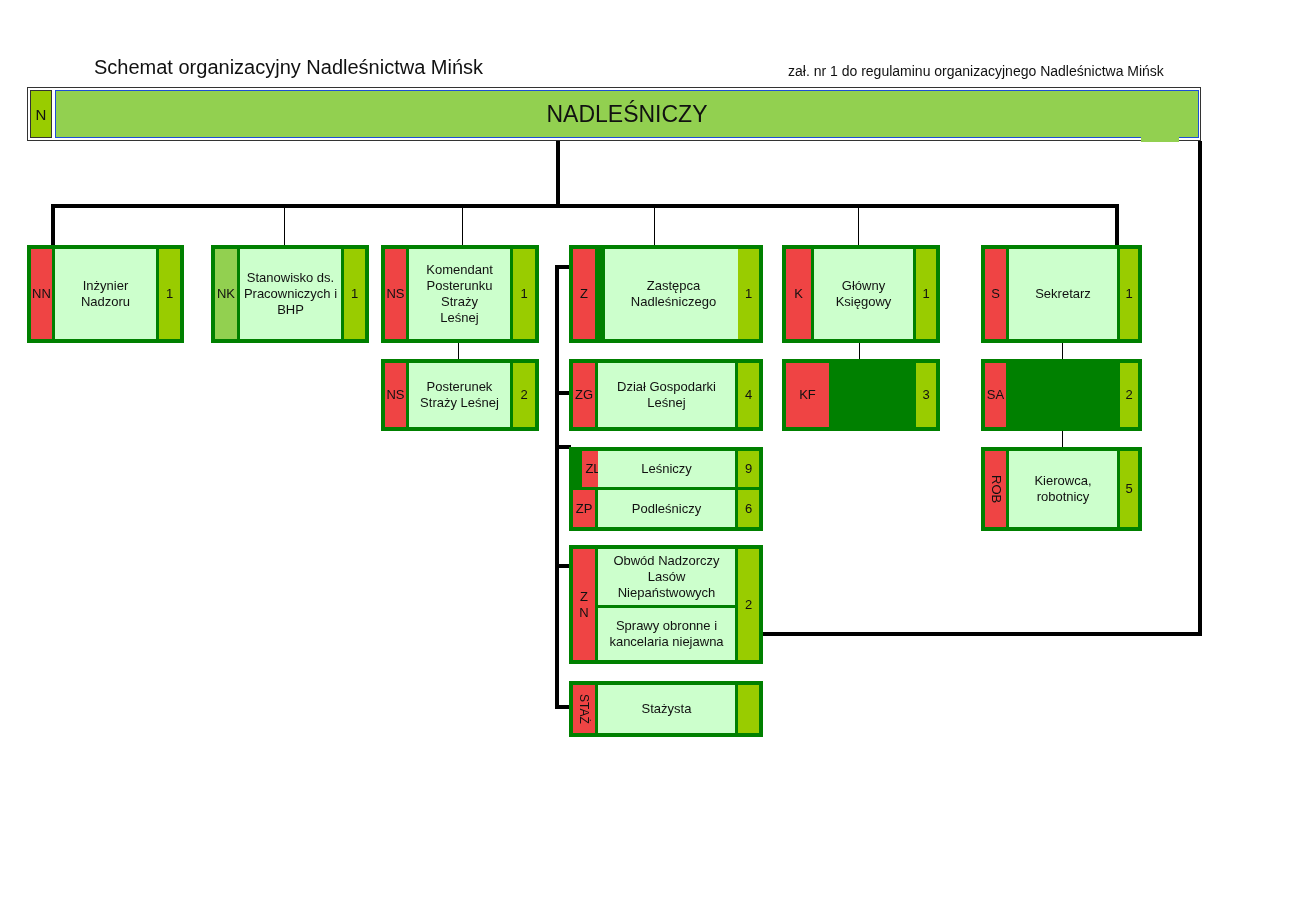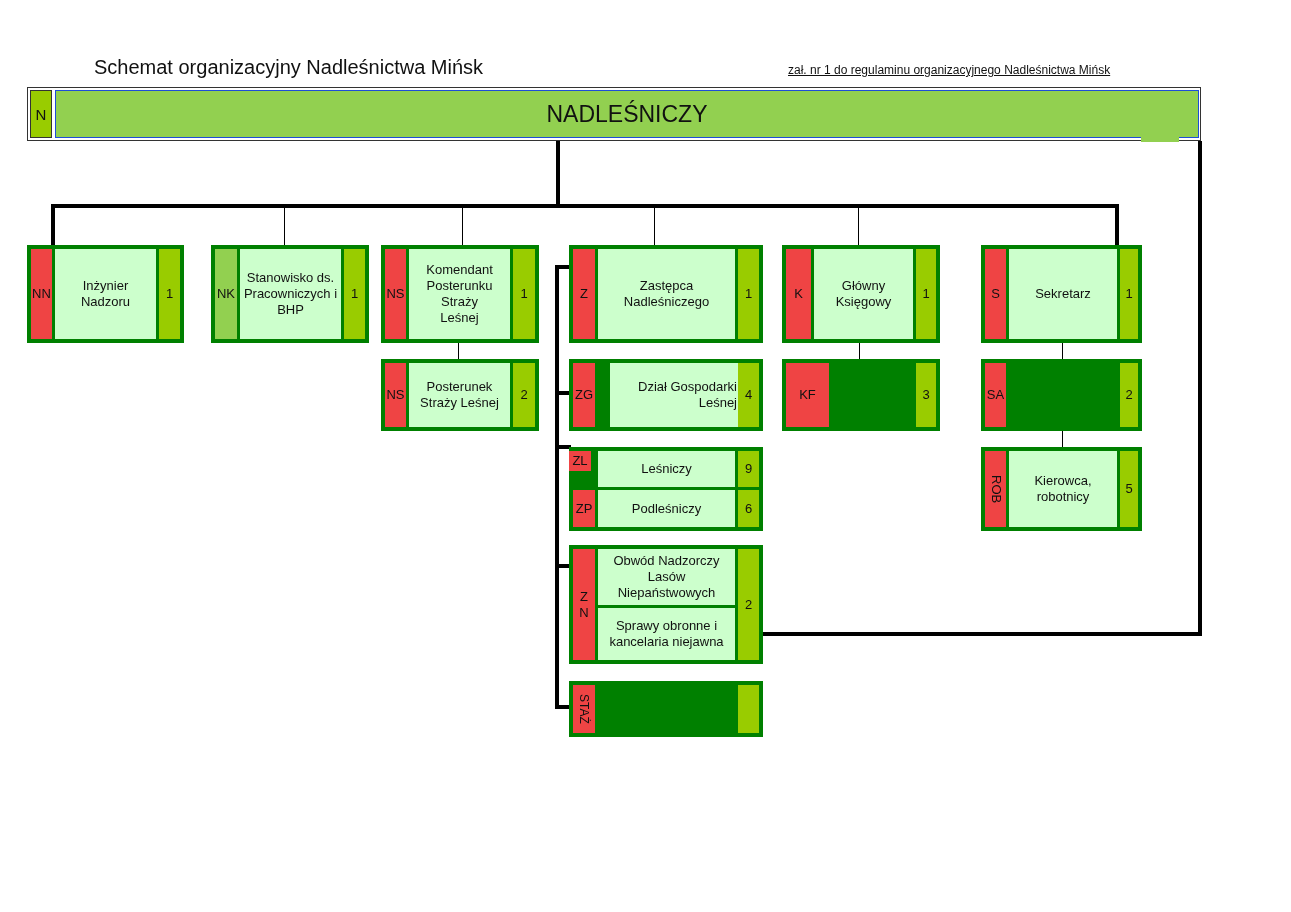--- a/index.html
+++ b/index.html
@@ -1,20 +1,20 @@
 <!DOCTYPE html>
 <html><head>
 <meta charset="utf-8">
 <style>
   html, body { margin:0; padding:0; background:#ffffff; }
   body { width:1291px; height:912px; position:relative; overflow:hidden;
          font-family:"Liberation Sans", sans-serif; color:#111; }
   .abs { position:absolute; }
   .title { left:94px; top:56px; font-size:20px; color:#111; white-space:nowrap; }
-  .subtitle { left:788px; top:63px; font-size:12px; color:#111; white-space:nowrap;text-decoration:underline; }
+  .subtitle { left:788px; top:63px; font-size:14px; color:#111; white-space:nowrap; }
 
   
   .topbar { left:27px; top:87px; width:1174px; height:54px; background:#fff;
             border:1px solid #333; box-sizing:border-box; }
   .topbar-code { left:30px; top:90px; width:22px; height:48px; background:#99cc00;
                  border:1px solid #333; box-sizing:border-box; font-size:15px;
                  display:flex; align-items:center; justify-content:center; }
   .topbar-main { left:55px; top:90px; width:1144px; height:48px; background:#92d050;
                  border:1px solid #1d4ed8; box-sizing:border-box; font-size:23px;
                  display:flex; align-items:center; justify-content:center; }
@@ -86,50 +86,51 @@
 </div>
 
 <div class="box" style="left:381px;top:359px;width:158px;height:72px;">
   <div class="cell c-code" style="left:4px;top:4px;width:21px;height:64px;">NS</div>
   <div class="cell c-mid" style="left:28px;top:4px;width:101px;height:64px;padding:0 6px;">Posterunek Straży Leśnej</div>
   <div class="cell c-num" style="left:132px;top:4px;width:22px;height:64px;">2</div>
 </div>
 
 <div class="box" style="left:569px;top:245px;width:194px;height:98px;">
   <div class="cell c-code" style="left:4px;top:4px;width:22px;height:90px;">Z</div>
-  <div class="cell c-mid" style="left:29px;top:4px;width:137px;height:90px;">Zastępca Nadleśniczego</div>
+  <div class="cell c-mid" style="left:36px;top:4px;width:137px;height:90px;">Zastępca Nadleśniczego</div>
   <div class="cell c-num" style="left:169px;top:4px;width:21px;height:90px;">1</div>
 </div>
 
 <div class="box" style="left:569px;top:359px;width:194px;height:72px;padding-left:36px;">
   <div class="cell c-code" style="left:4px;top:4px;width:22px;height:64px;">ZG</div>
-  <div class="cell c-mid" style="left:41px;top:4px;width:137px;height:64px;padding:0 10px;text-align:right;">Dział Gospodarki Leśnej</div>
+  <div class="cell c-mid" style="left:29px;top:4px;width:137px;height:64px;padding:0 10px;">Dział Gospodarki Leśnej</div>
   <div class="cell c-num" style="left:169px;top:4px;width:21px;height:64px;">4</div>
 </div>
 
 <div class="box" style="left:569px;top:447px;width:194px;height:84px;">
-  <div class="cell c-code" style="left:0;top:4px;width:22px;height:20px;">ZL</div>
+  <div class="cell c-code" style="left:13px;top:4px;width:22px;height:36px;">ZL</div>
   <div class="cell c-mid" style="left:29px;top:4px;width:137px;height:36px;">Leśniczy</div>
   <div class="cell c-num" style="left:169px;top:4px;width:21px;height:36px;">9</div>
   <div class="cell c-code" style="left:4px;top:43px;width:22px;height:37px;">ZP</div>
   <div class="cell c-mid" style="left:29px;top:43px;width:137px;height:37px;">Podleśniczy</div>
   <div class="cell c-num" style="left:169px;top:43px;width:21px;height:37px;">6</div>
 </div>
 
 <div class="box" style="left:569px;top:545px;width:194px;height:119px;">
   <div class="cell c-code" style="left:4px;top:4px;width:22px;height:111px;flex-direction:column;">
     <span style="width:10px;word-wrap:break-word;line-height:16px;">Z N</span>
   </div>
   <div class="cell c-mid" style="left:29px;top:4px;width:137px;height:56px;padding:0 6px;">Obwód Nadzorczy Lasów Niepaństwowych</div>
   <div class="cell c-mid" style="left:29px;top:63px;width:137px;height:52px;padding:0 6px;">Sprawy obronne i kancelaria niejawna</div>
   <div class="cell c-num" style="left:169px;top:4px;width:21px;height:111px;">2</div>
 </div>
 
 <div class="box" style="left:569px;top:681px;width:194px;height:56px;">
   <div class="cell c-code vert" style="left:4px;top:4px;width:22px;height:48px;font-size:12px;">STAŻ</div>
+  <div class="cell c-mid" style="left:29px;top:4px;width:137px;height:48px;">Stażysta</div>
   <div class="cell c-num" style="left:169px;top:4px;width:21px;height:48px;"></div>
 </div>
 
 <div class="box" style="left:782px;top:245px;width:158px;height:98px;">
   <div class="cell c-code" style="left:4px;top:4px;width:25px;height:90px;">K</div>
   <div class="cell c-mid" style="left:32px;top:4px;width:99px;height:90px;padding:0 10px;">Główny Księgowy</div>
   <div class="cell c-num" style="left:134px;top:4px;width:20px;height:90px;">1</div>
 </div>
 
 <div class="box" style="left:782px;top:359px;width:158px;height:72px;">

